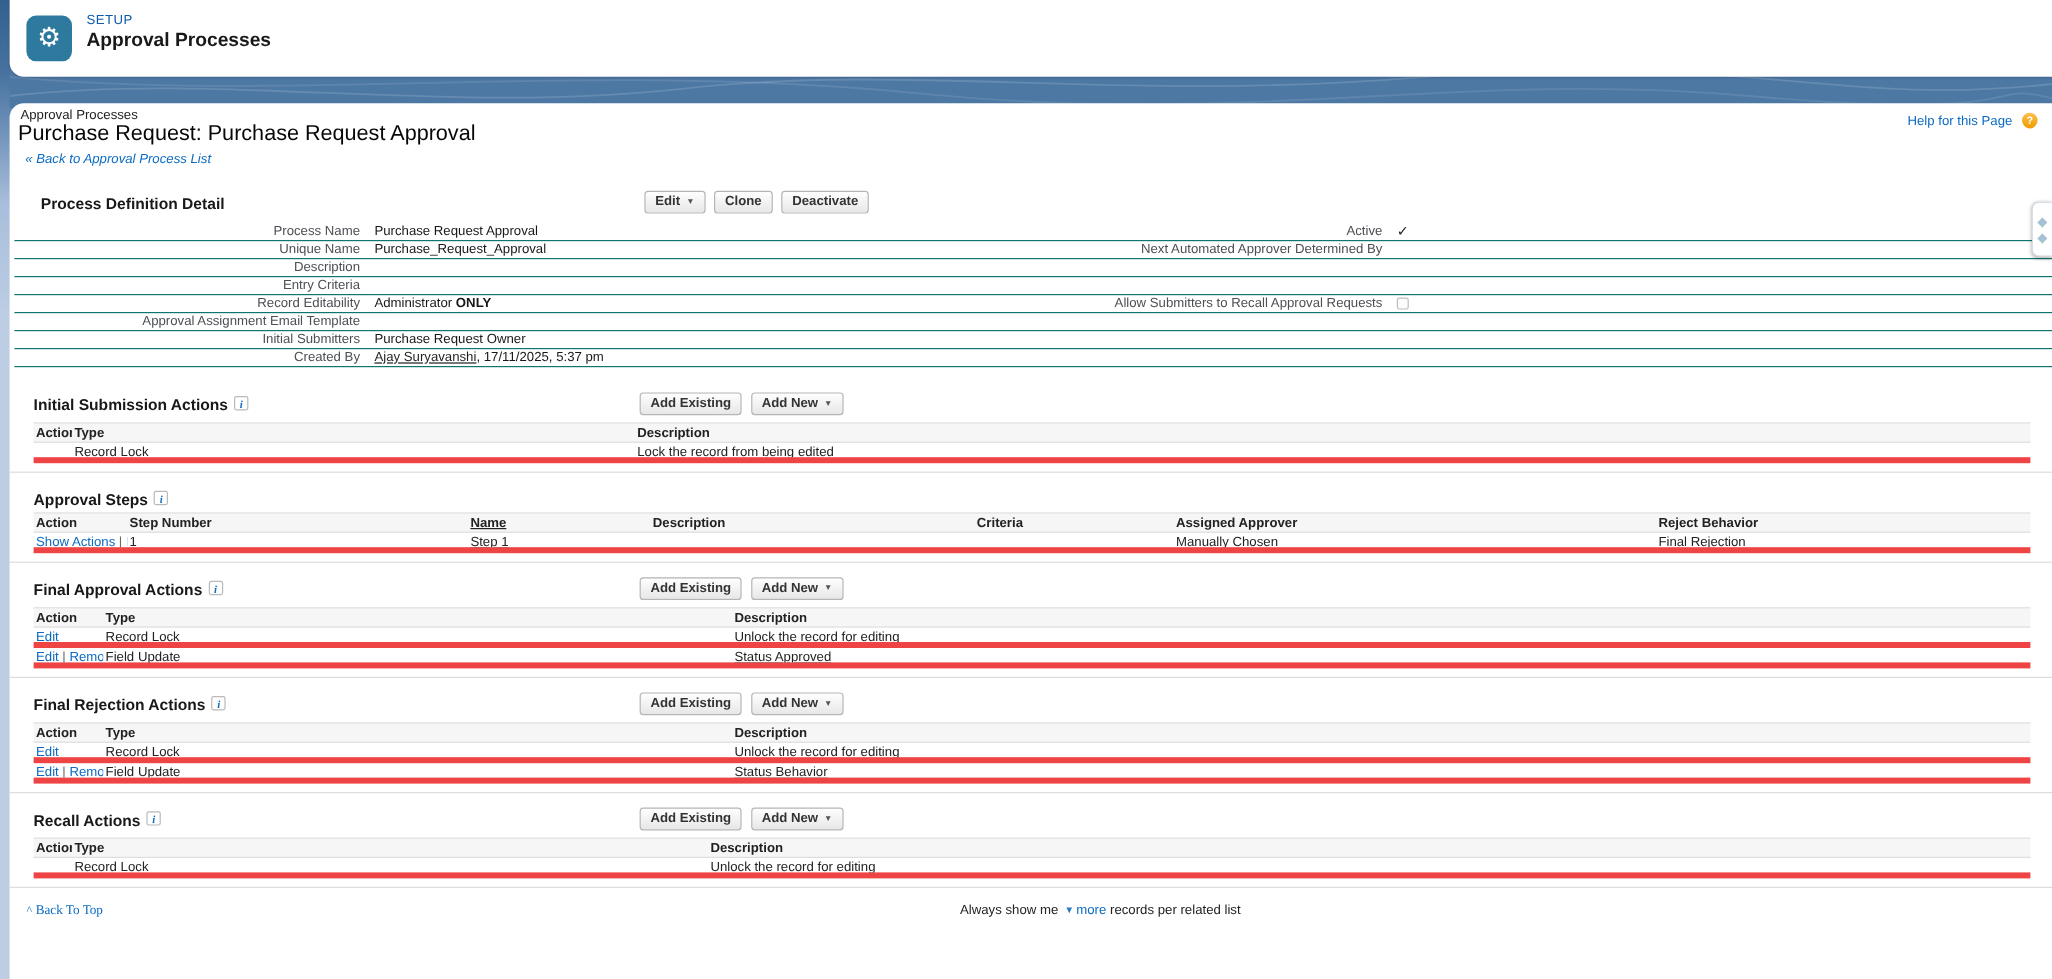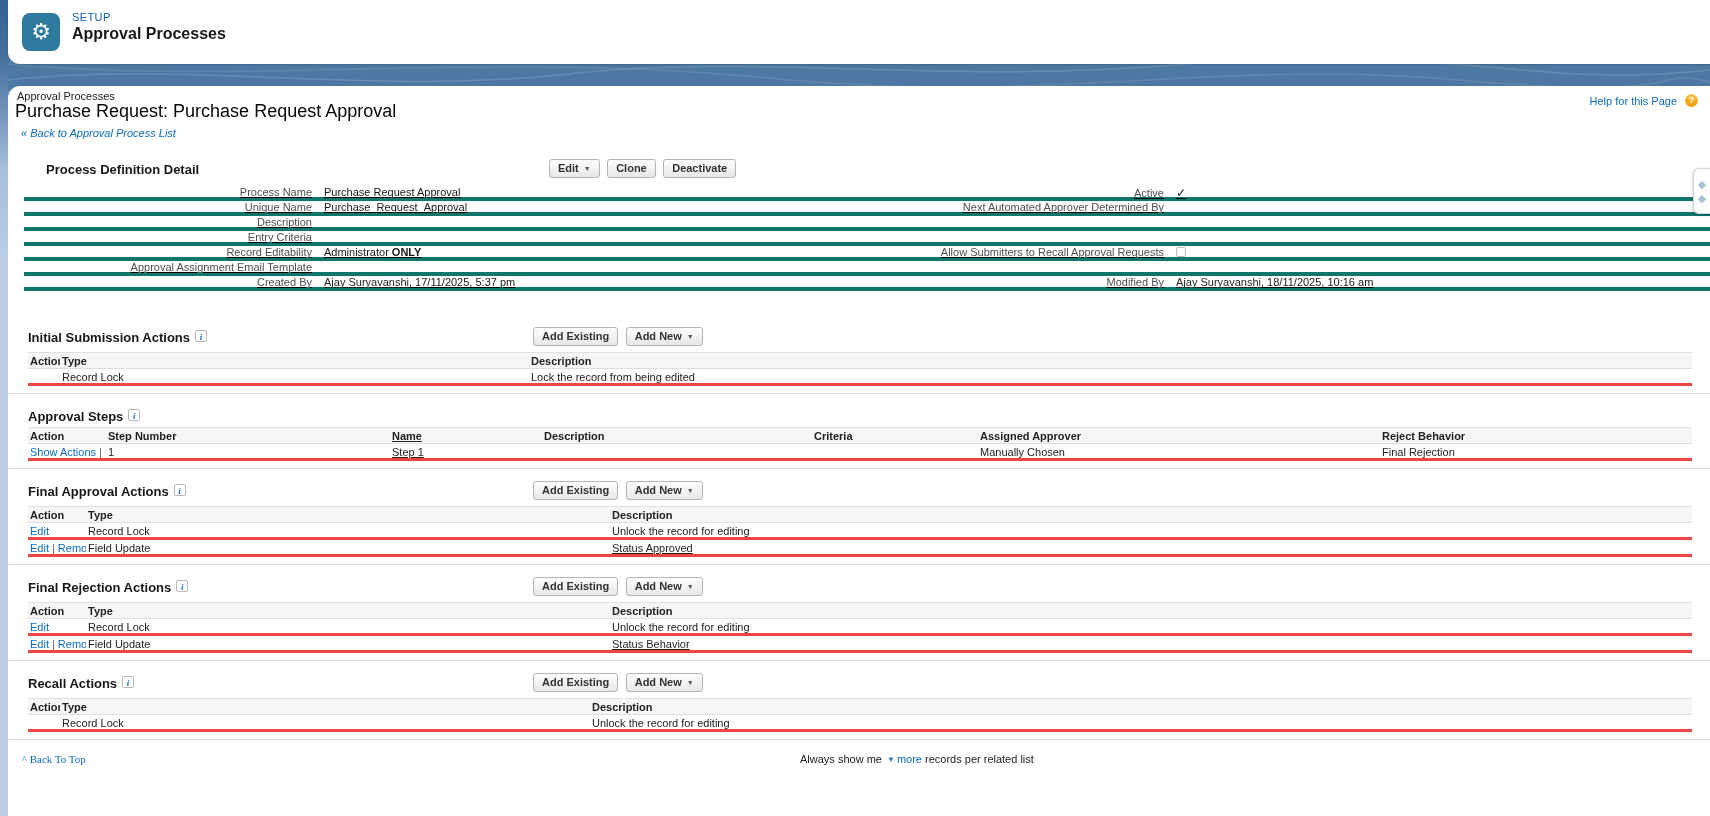--- a/index.html
+++ b/index.html
@@ -36,47 +36,47 @@
   .dlink { color:#1f1f1f; text-decoration:underline; cursor:pointer; }
   .sep { color:#666; margin:0 3px; }
 
   
   .btn { display:inline-block; padding:2px 8px 3px; border:1px solid #b5b5b5; border-radius:3px;
     background:linear-gradient(#fefefe,#e7e7e8); font-size:11px; font-weight:bold; color:#333; cursor:pointer; }
   .btn + .btn { margin-left:3px; }
   .arw { font-size:7px; color:#555; margin-left:5px; vertical-align:1px; }
 
   
-  .detail { position:absolute; left:16px; right:0; top:70px;text-decoration:underline; }
+  .detail { position:absolute; left:4px; right:0; top:70px; }
   .detail-head { position:relative; height:26px; }
   .detail-title { position:absolute; left:22px; top:6px; font-size:13px; font-weight:bold; color:#181818; }
   .detail-btns { position:absolute; left:525px; top:2px; white-space:nowrap; }
   .drows { margin-top:4px; }
-  .drow { display:flex; height:15px; align-items:flex-start; border-bottom:4px solid #0f766e; font-size:11px; }
+  .drow { display:flex; height:15px; align-items:center; border-bottom:1px solid #0f766e; font-size:11px; }
   .dl { display:flex; width:850px; align-items:center; }
   .dr { display:flex; flex:1; align-items:center; }
   .dlbl { width:300px; text-align:right; padding-right:12px; color:#4c4f54; font-size:11px; white-space:nowrap; }
   .dr .dlbl { width:302px; }
   .dval { color:#181818; white-space:nowrap; }
   .chk { font-size:12px; color:#222; }
   .cbx { width:10px; height:10px; border:1px solid #bdbdbd; background:#fcfcfc; border-radius:2px; }
 
   
   .sections { position:absolute; left:0; right:0; top:240px; }
   .section { padding-bottom:7px; border-bottom:1px solid #dcdcdc; margin-bottom:11px; }
   .sec-head { position:relative; height:24px; }
   .sec-head.noBtns { height:20px; }
   .sec-title { position:absolute; left:20px; top:4px; font-size:13px; font-weight:bold; color:#181818; white-space:nowrap; }
   .info-i { display:inline-block; width:12px; height:12px; line-height:12px; text-align:center;
     border:1px solid #b9b9b9; border-radius:2px; font-size:9px; font-style:italic; font-weight:bold;
     font-family:"Liberation Serif",serif; color:#0b6bc2; background:#fff; vertical-align:2px; margin-left:5px; }
   .sec-btns { position:absolute; left:525px; top:0; white-space:nowrap; }
 
   .tbl { margin:2px 18px 0 20px; }
-  .trow { display:flex; height:17px; line-height:17px; font-size:11px; color:#222; border-bottom:3px solid #ef4444; }
+  .trow { display:flex; height:17px; line-height:17px; font-size:11px; color:#222; border-bottom:5px solid #ef4444; }
   .thead { background:#f6f6f6; border-top:1px solid #e0e0e0; border-bottom:1px solid #dedede; font-weight:bold; }
   .td { overflow:hidden; white-space:nowrap; padding-left:2px; }
   
   .w-act-s { width:32px; } .w-type-init { width:469px; } .w-rest { flex:1; }
   .w-type-recall { width:530px; }
   .w-act-m { width:58px; } .w-type-final { width:524px; }
   .s-act { width:78px; } .s-step { width:284px; } .s-name { width:152px;text-decoration:underline; }
   .s-desc { width:270px; } .s-crit { width:166px; } .s-appr { width:402px; }
 
   
@@ -179,26 +179,31 @@
         <div class="dl">
             <div class="dlbl">Approval Assignment Email Template</div>
             <div class="dval"></div>
           </div>
         <div class="dr">
             <div class="dlbl"></div>
           </div>
       </div>
       <div class="drow">
         <div class="dl">
+            <div class="dlbl">Initial Submitters</div>
+            <div class="dval">Purchase Request Owner</div>
+          </div>
+        <div class="dr">
+            <div class="dlbl"></div>
+          </div>
+      </div>
+      <div class="drow">
+        <div class="dl">
             <div class="dlbl">Created By</div>
             <div class="dval"><a class="dlink">Ajay Suryavanshi</a><span>, 17/11/2025, 5:37 pm</span></div>
-          </div>
-        <div class="dr">
-            <div class="dlbl">Modified By</div>
-            <div class="dval"><a class="dlink">Ajay Suryavanshi</a><span>, 18/11/2025, 10:16 am</span></div>
           </div>
       </div>
     </div>
   </div>
 
   <div class="sections">
 
     <div class="section">
       <div class="sec-head">
         <div class="sec-title"><span>Initial Submission Actions</span><span class="info-i">i</span></div>

